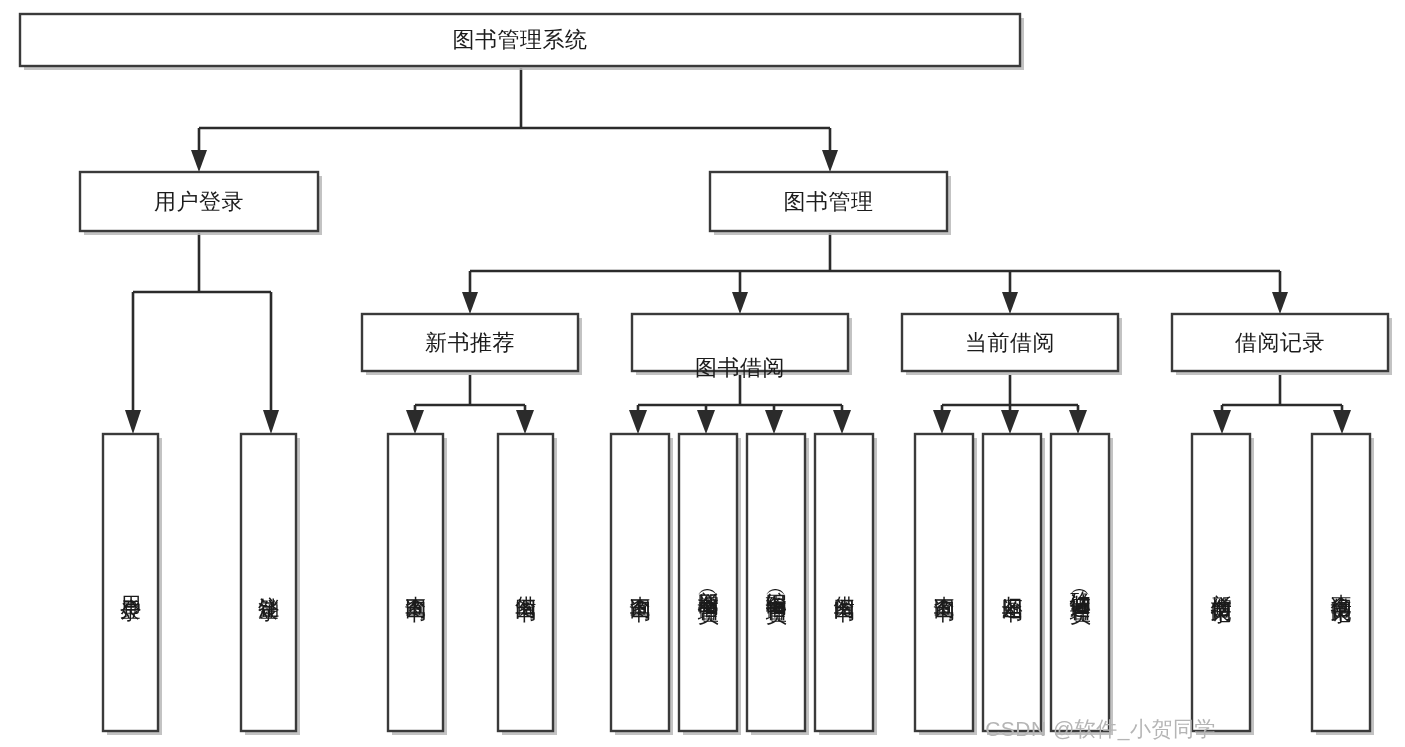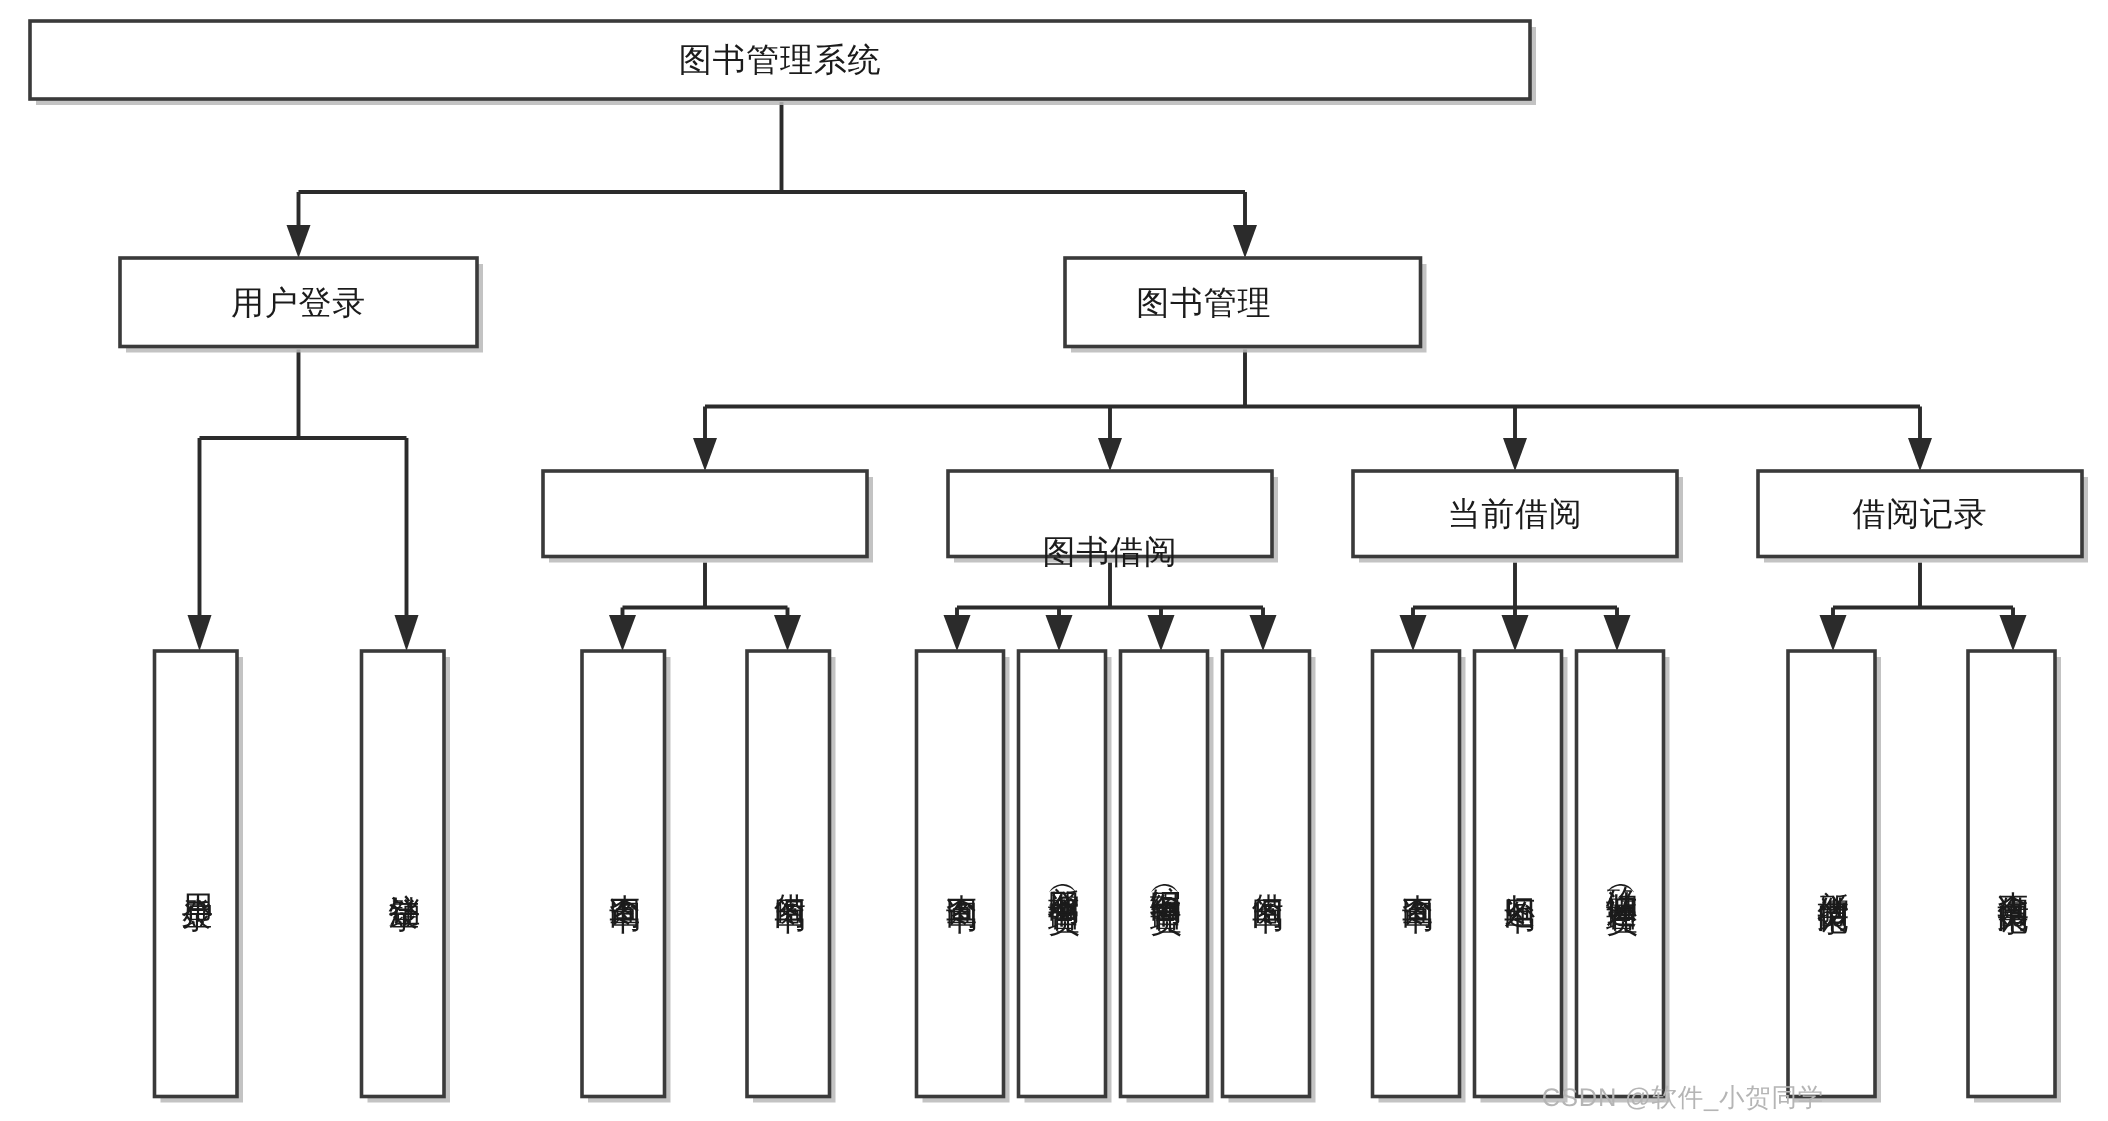--- a/index.html
+++ b/index.html
@@ -66,21 +66,21 @@
     text-orientation: upright;
     font-size: 21px;
     line-height: 1.25;
     letter-spacing: 2px;
     white-space: nowrap;
   }
   #watermark {
     position: absolute;
     right: 8px;
     bottom: 4px;
-    font-size: 17px;
+    font-size: 21px;
     color: #b5b5b5;
     font-family: "Liberation Sans", "DejaVu Sans", sans-serif;
     letter-spacing: 0.5px;
     white-space: nowrap;
   }
 </style>
 </head>
 <body>
 
 <div id="diagram-root">
@@ -201,22 +201,23 @@
       <rect class="node-shadow" x="1196" y="438" width="58" height="297"></rect>
       <rect class="node-box" x="1192" y="434" width="58" height="297"></rect>
       <rect class="node-shadow" x="1316" y="438" width="58" height="297"></rect>
       <rect class="node-box" x="1312" y="434" width="58" height="297"></rect>
     </g>
   </svg>
 
   <div class="node-label horizontal" style="left:20px; top:14px; width:1000px; height:52px;">图书管理系统</div>
 
   <div class="node-label horizontal" style="left:80px; top:172px; width:238px; height:59px;">用户登录</div>
-  <div class="node-label horizontal" style="left:684px; top:172px; width:237px; height:59px;">图书管理</div>
-
+  <div class="node-label horizontal" style="left:710px; top:172px; width:237px; height:59px;">图书管理</div>
+
+  <div class="node-label horizontal" style="left:362px; top:314px; width:216px; height:57px;">新书推荐</div>
   <div class="node-label horizontal" style="left:632px; top:314px; width:216px; height:57px;margin-top:25px;">图书借阅</div>
   <div class="node-label horizontal" style="left:902px; top:314px; width:216px; height:57px;">当前借阅</div>
   <div class="node-label horizontal" style="left:1172px; top:314px; width:216px; height:57px;">借阅记录</div>
 
   <div class="node-label vertical" style="left:103px; top:434px; width:55px; height:297px;">用户登录</div>
   <div class="node-label vertical" style="left:241px; top:434px; width:55px; height:297px;">注销登录</div>
 
   <div class="node-label vertical" style="left:388px; top:434px; width:55px; height:297px;">查询图书</div>
   <div class="node-label vertical" style="left:498px; top:434px; width:55px; height:297px;">借阅图书</div>
 

